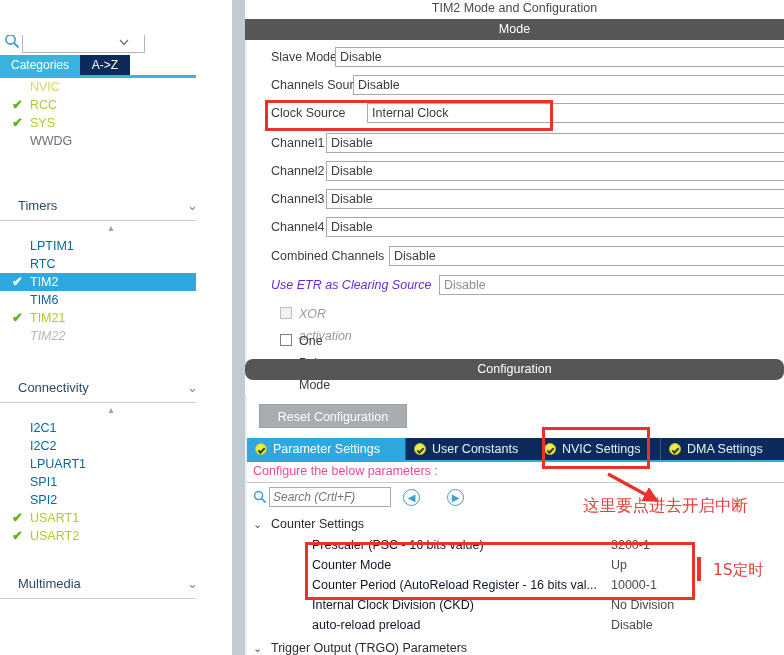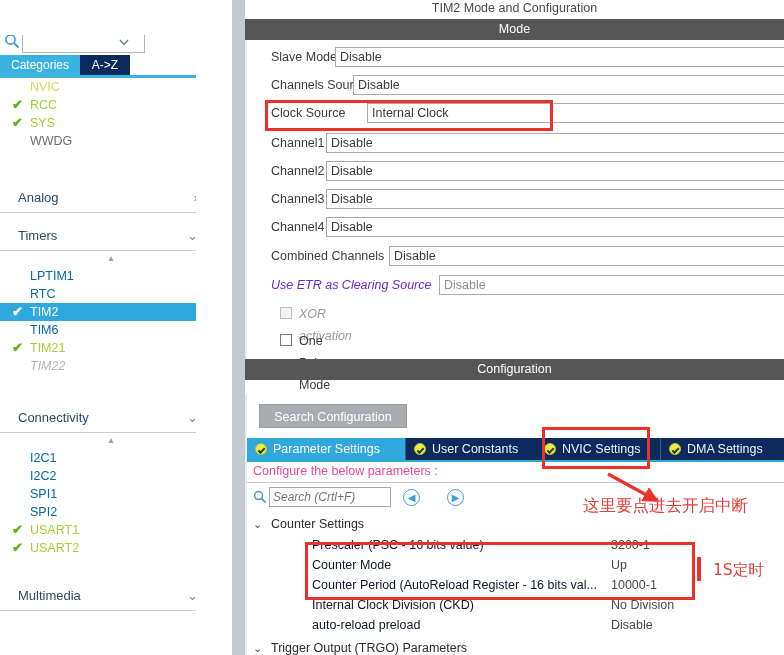--- a/index.html
+++ b/index.html
@@ -168,21 +168,21 @@
   .section-bar {
     position: absolute; left: 0;
     width: 539px; height: 21px;
     line-height: 21px;
     text-align: center;
     color: #ffffff;
     font-size: 12.5px;
     background: #565656;
   }
   #mode-bar { top: 19px; }
-  #config-bar { top: 359px; }
+  #config-bar { top: 359px; border-radius: 8px; }
 
   #mode-body {
     position: absolute; left: 0; top: 40px;
     width: 539px; height: 322px;
     background: #ffffff;
     border-left: 2px solid #eaeef0;
   }
   .mode-row {
     position: absolute; left: 0;
     height: 22px;
@@ -418,24 +418,20 @@
         <span class="tick">✔</span>
         <span>SYS</span>
       </div>
       <div class="peri-item" style="color:#6f6f6f;">
         <span class="tick"></span>
         <span>WWDG</span>
       </div>
 
       <div style="height:33px;"></div>
 
-      <div class="group-header">
-        <span>Analog</span>
-        <span class="chev">›</span>
-      </div>
 
       <div style="height:8px;"></div>
 
       <div class="group-header">
         <span>Timers</span>
         <span class="chev">⌄</span>
       </div>
       <div class="spacer-handle">
         <div class="hgrip">▴<br></div>
       </div>
@@ -476,20 +472,24 @@
       <div class="peri-item">
         <span class="tick"></span>
         <span>I2C1</span>
       </div>
       <div class="peri-item">
         <span class="tick"></span>
         <span>I2C2</span>
       </div>
       <div class="peri-item">
         <span class="tick"></span>
+        <span>LPUART1</span>
+      </div>
+      <div class="peri-item">
+        <span class="tick"></span>
         <span>SPI1</span>
       </div>
       <div class="peri-item">
         <span class="tick"></span>
         <span>SPI2</span>
       </div>
       <div class="peri-item green">
         <span class="tick">✔</span>
         <span>USART1</span>
       </div>
@@ -568,21 +568,21 @@
       <div class="chk-row" style="top:290px;">
         <div class="chk-box"></div>
         <div class="chk-label">One Pulse Mode</div>
       </div>
     </div>
 
     <div class="section-bar" id="config-bar">Configuration</div>
 
     <div id="config-body">
 
-      <div id="reset-config-btn">Search Configuration</div>
+      <div id="reset-config-btn">Reset Configuration</div>
 
       <div id="tabstrip">
         <div class="conf-tab active" style="left:0px;width:159px;">
           <span class="dot"></span>
           <span>Parameter Settings</span>
         </div>
         <div class="conf-tab" style="left:159px;width:148px;">
           <span class="dot"></span>
           <span>User Constants</span>
         </div>

